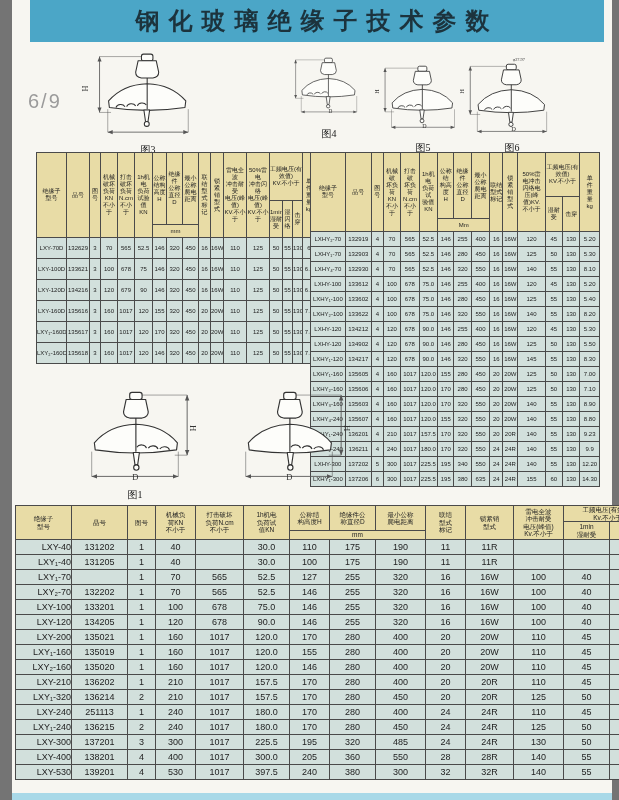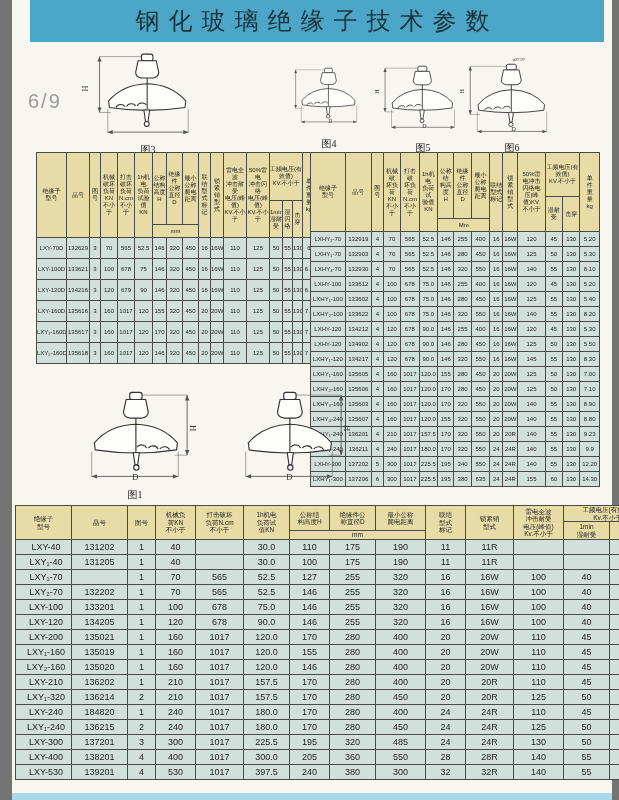--- a/index.html
+++ b/index.html
@@ -12,21 +12,21 @@
   .page{
     position:absolute;left:12px;top:0;width:600px;height:800px;
     background:#f7f6f1;
   }
   .titlebar{
     position:absolute;left:18px;right:8px;top:0;height:42px;
     background:#4ba6c7;
     display:flex;align-items:center;justify-content:center;
   }
   .titlebar .t{
-    font-size:24px;font-weight:normal;color:#1c333d;letter-spacing:9px;
+    font-size:24px;font-weight:bold;color:#1c333d;letter-spacing:9px;
   }
   .page-num{
     position:absolute;left:16px;top:90px;
     font-size:20px;color:#9b9b9b;letter-spacing:2px;
   }
   .figure{position:absolute;text-align:center;font-family:Liberation Serif, serif;}
   .figure svg{display:block;margin:0 auto;}
   .fig-caption{font-size:10px;color:#1a1a1a;margin-top:1px;}
   
   table{border-collapse:collapse;table-layout:fixed;background:#d2e0dc;}
@@ -36,21 +36,21 @@
   .side-table{position:absolute;top:152px;}
   .side-table th{font-size:6px;line-height:7px;}
   .side-table td{font-size:6px;line-height:7px;}
   #left-table{left:24px;width:266px;}
   #right-table{left:298px;width:290px;}
   #left-table tbody td{height:20px;}
   #right-table tbody td{height:14px;}
   .bottom-table{position:absolute;left:3px;top:505px;width:594px;}
   .bottom-table th{font-size:6.5px;line-height:7.5px;}
   .bottom-table td{font-size:9px;height:14px;}
-  .bottom-table tbody td:first-child{text-align:center;padding-left:5px;}
+  .bottom-table tbody td:first-child{text-align:right;padding-left:5px;}
   .bottom-strip{
     position:absolute;left:0;right:0;bottom:0;height:7px;background:#a9d9e8;
   }
   .dim-note{font-size:6px;fill:#333;}
 </style>
 </head>
 <body>
 
 <svg width="0" height="0" style="position:absolute">
   <defs>
@@ -91,21 +91,21 @@
   <div class="page-num">6/9</div>
 
   <div class="figure" style="left:56px;top:50px;width:160px">
     <svg width="150" height="92" viewBox="0 0 150 102">
       <use href="#sym-insulator"></use>
       <text x="9" y="46" font-size="9" fill="#333" transform="rotate(-90 9 46)">H</text>
     </svg>
     <div class="fig-caption">图3</div>
   </div>
 
-  <div class="figure" style="left:272px;top:58px;width:90px">
+  <div class="figure" style="left:272px;top:48px;width:90px">
     <svg width="88" height="78" viewBox="0 0 150 108">
       <use href="#sym-insulator"></use>
       <text x="74" y="98" font-size="9" fill="#333">D</text>
     </svg>
     <div class="fig-caption">图4</div>
   </div>
 
   <div class="figure" style="left:360px;top:58px;width:102px">
     <svg width="100" height="82" viewBox="0 0 150 108">
       <use href="#sym-insulator"></use>
@@ -955,21 +955,21 @@
           <td>280</td>
           <td>450</td>
           <td>20</td>
           <td>20R</td>
           <td>125</td>
           <td>50</td>
           <td>130</td>
         </tr>
         <tr>
           <td>LXY-240</td>
-          <td>184820</td>
+          <td>251113</td>
           <td>1</td>
           <td>240</td>
           <td>1017</td>
           <td>180.0</td>
           <td>170</td>
           <td>280</td>
           <td>400</td>
           <td>24</td>
           <td>24R</td>
           <td>110</td>

